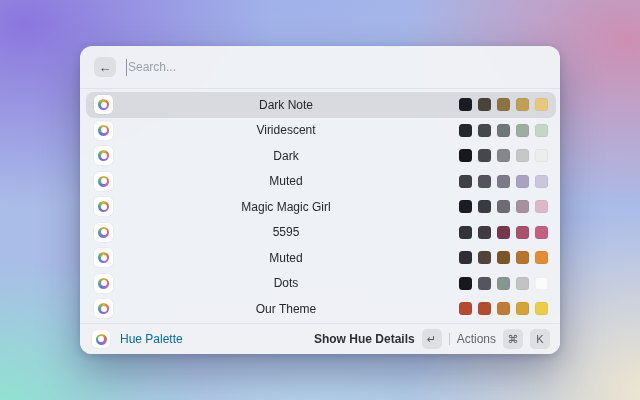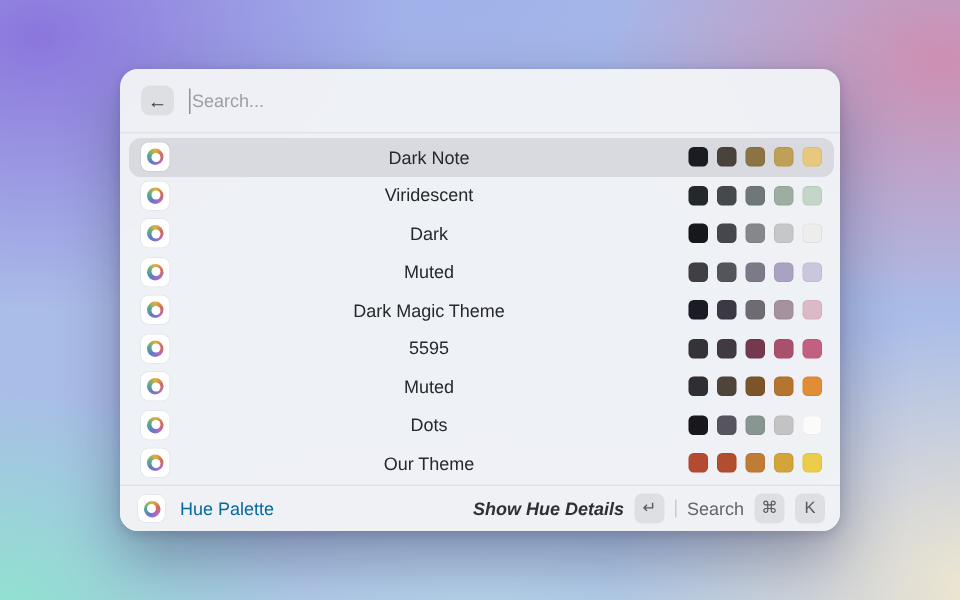--- a/index.html
+++ b/index.html
@@ -79,21 +79,21 @@
   .footer {
     flex:0 0 auto; height:31px;
     display:flex; align-items:center; gap:8px;
     padding:0 10px 0 12px;
     border-top:1px solid #e1e3e7;
     background:rgba(240,241,244,0.9);
   }
   .footer .tile { width:18px; height:18px; }
   .footer-source { font-size:12px; color:#0369a1; flex:1 1 auto; margin-left:2px; }
   .footer-right { display:flex; align-items:center; gap:7px; }
-  .action-primary { font-size:12px; font-weight:700; color:#2e3035;font-style:italic; }
+  .action-primary { font-size:12px; font-weight:700; color:#2e3035; }
   .action-secondary { font-size:12px; color:#62656b; }
   .keycap {
     min-width:20px; height:20px; padding:0 4px;
     border-radius:5px; background:#dddfe3; color:#55585f;
     display:flex; align-items:center; justify-content:center;
     font-size:11px; line-height:1;
   }
   .vdiv { width:1px; height:12px; background:#c9cbd0; }
 </style>
 </head>
@@ -167,21 +167,21 @@
           <span class="swatch" style="background: rgb(124, 122, 137);"></span>
           <span class="swatch" style="background: rgb(169, 163, 193);"></span>
           <span class="swatch" style="background: rgb(202, 198, 222);"></span>
         </span>
     </div>
 
     <div class="row">
       <span class="tile">
         <span class="hue-ring"></span>
       </span>
-      <span class="row-label">Dark Magic Theme</span>
+      <span class="row-label">Magic Magic Girl</span>
       <span class="swatches">
           <span class="swatch" style="background: rgb(27, 27, 35);"></span>
           <span class="swatch" style="background: rgb(59, 58, 68);"></span>
           <span class="swatch" style="background: rgb(110, 107, 116);"></span>
           <span class="swatch" style="background: rgb(166, 145, 159);"></span>
           <span class="swatch" style="background: rgb(220, 185, 198);"></span>
         </span>
     </div>
 
     <div class="row">
@@ -243,19 +243,19 @@
 
   <div class="footer">
     <span class="tile">
       <span class="hue-ring"></span>
     </span>
     <span class="footer-source">Hue Palette</span>
     <div class="footer-right">
       <span class="action-primary">Show Hue Details</span>
       <span class="keycap">↵</span>
       <span class="vdiv"></span>
-      <span class="action-secondary">Search</span>
+      <span class="action-secondary">Actions</span>
       <span class="keycap">⌘</span>
       <span class="keycap">K</span>
     </div>
   </div>
 
 </div>
 
 </body></html>

